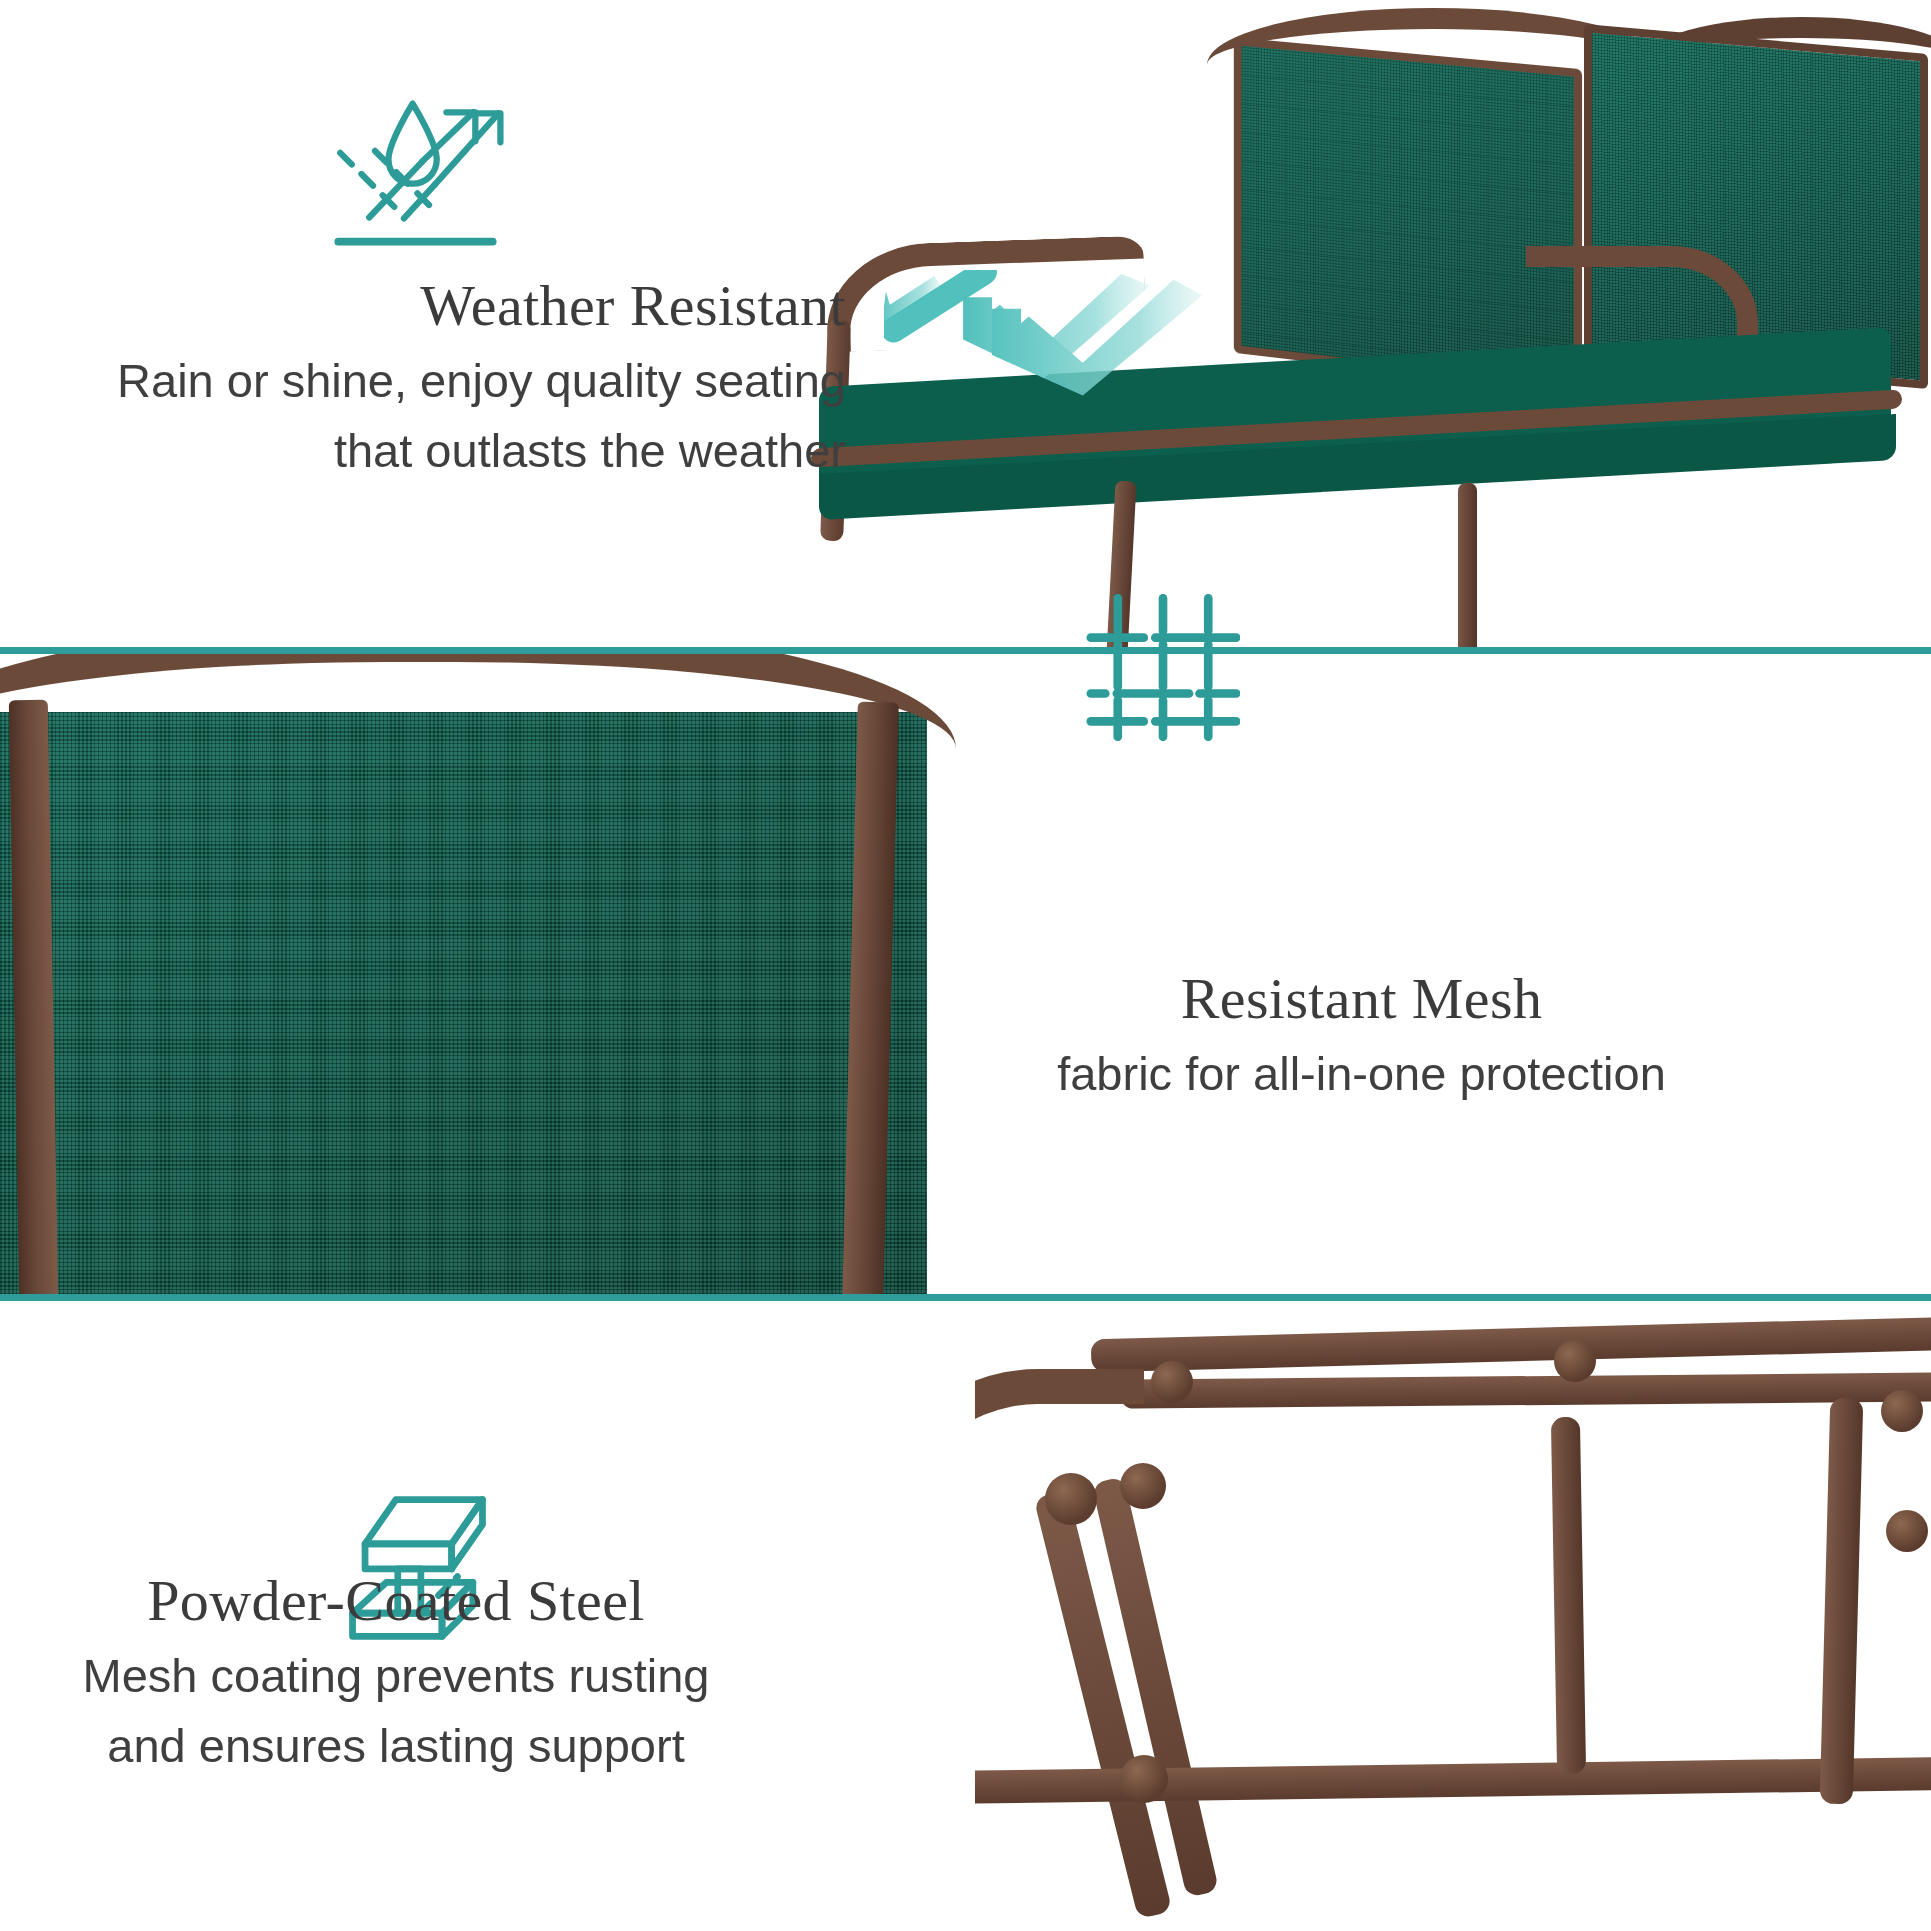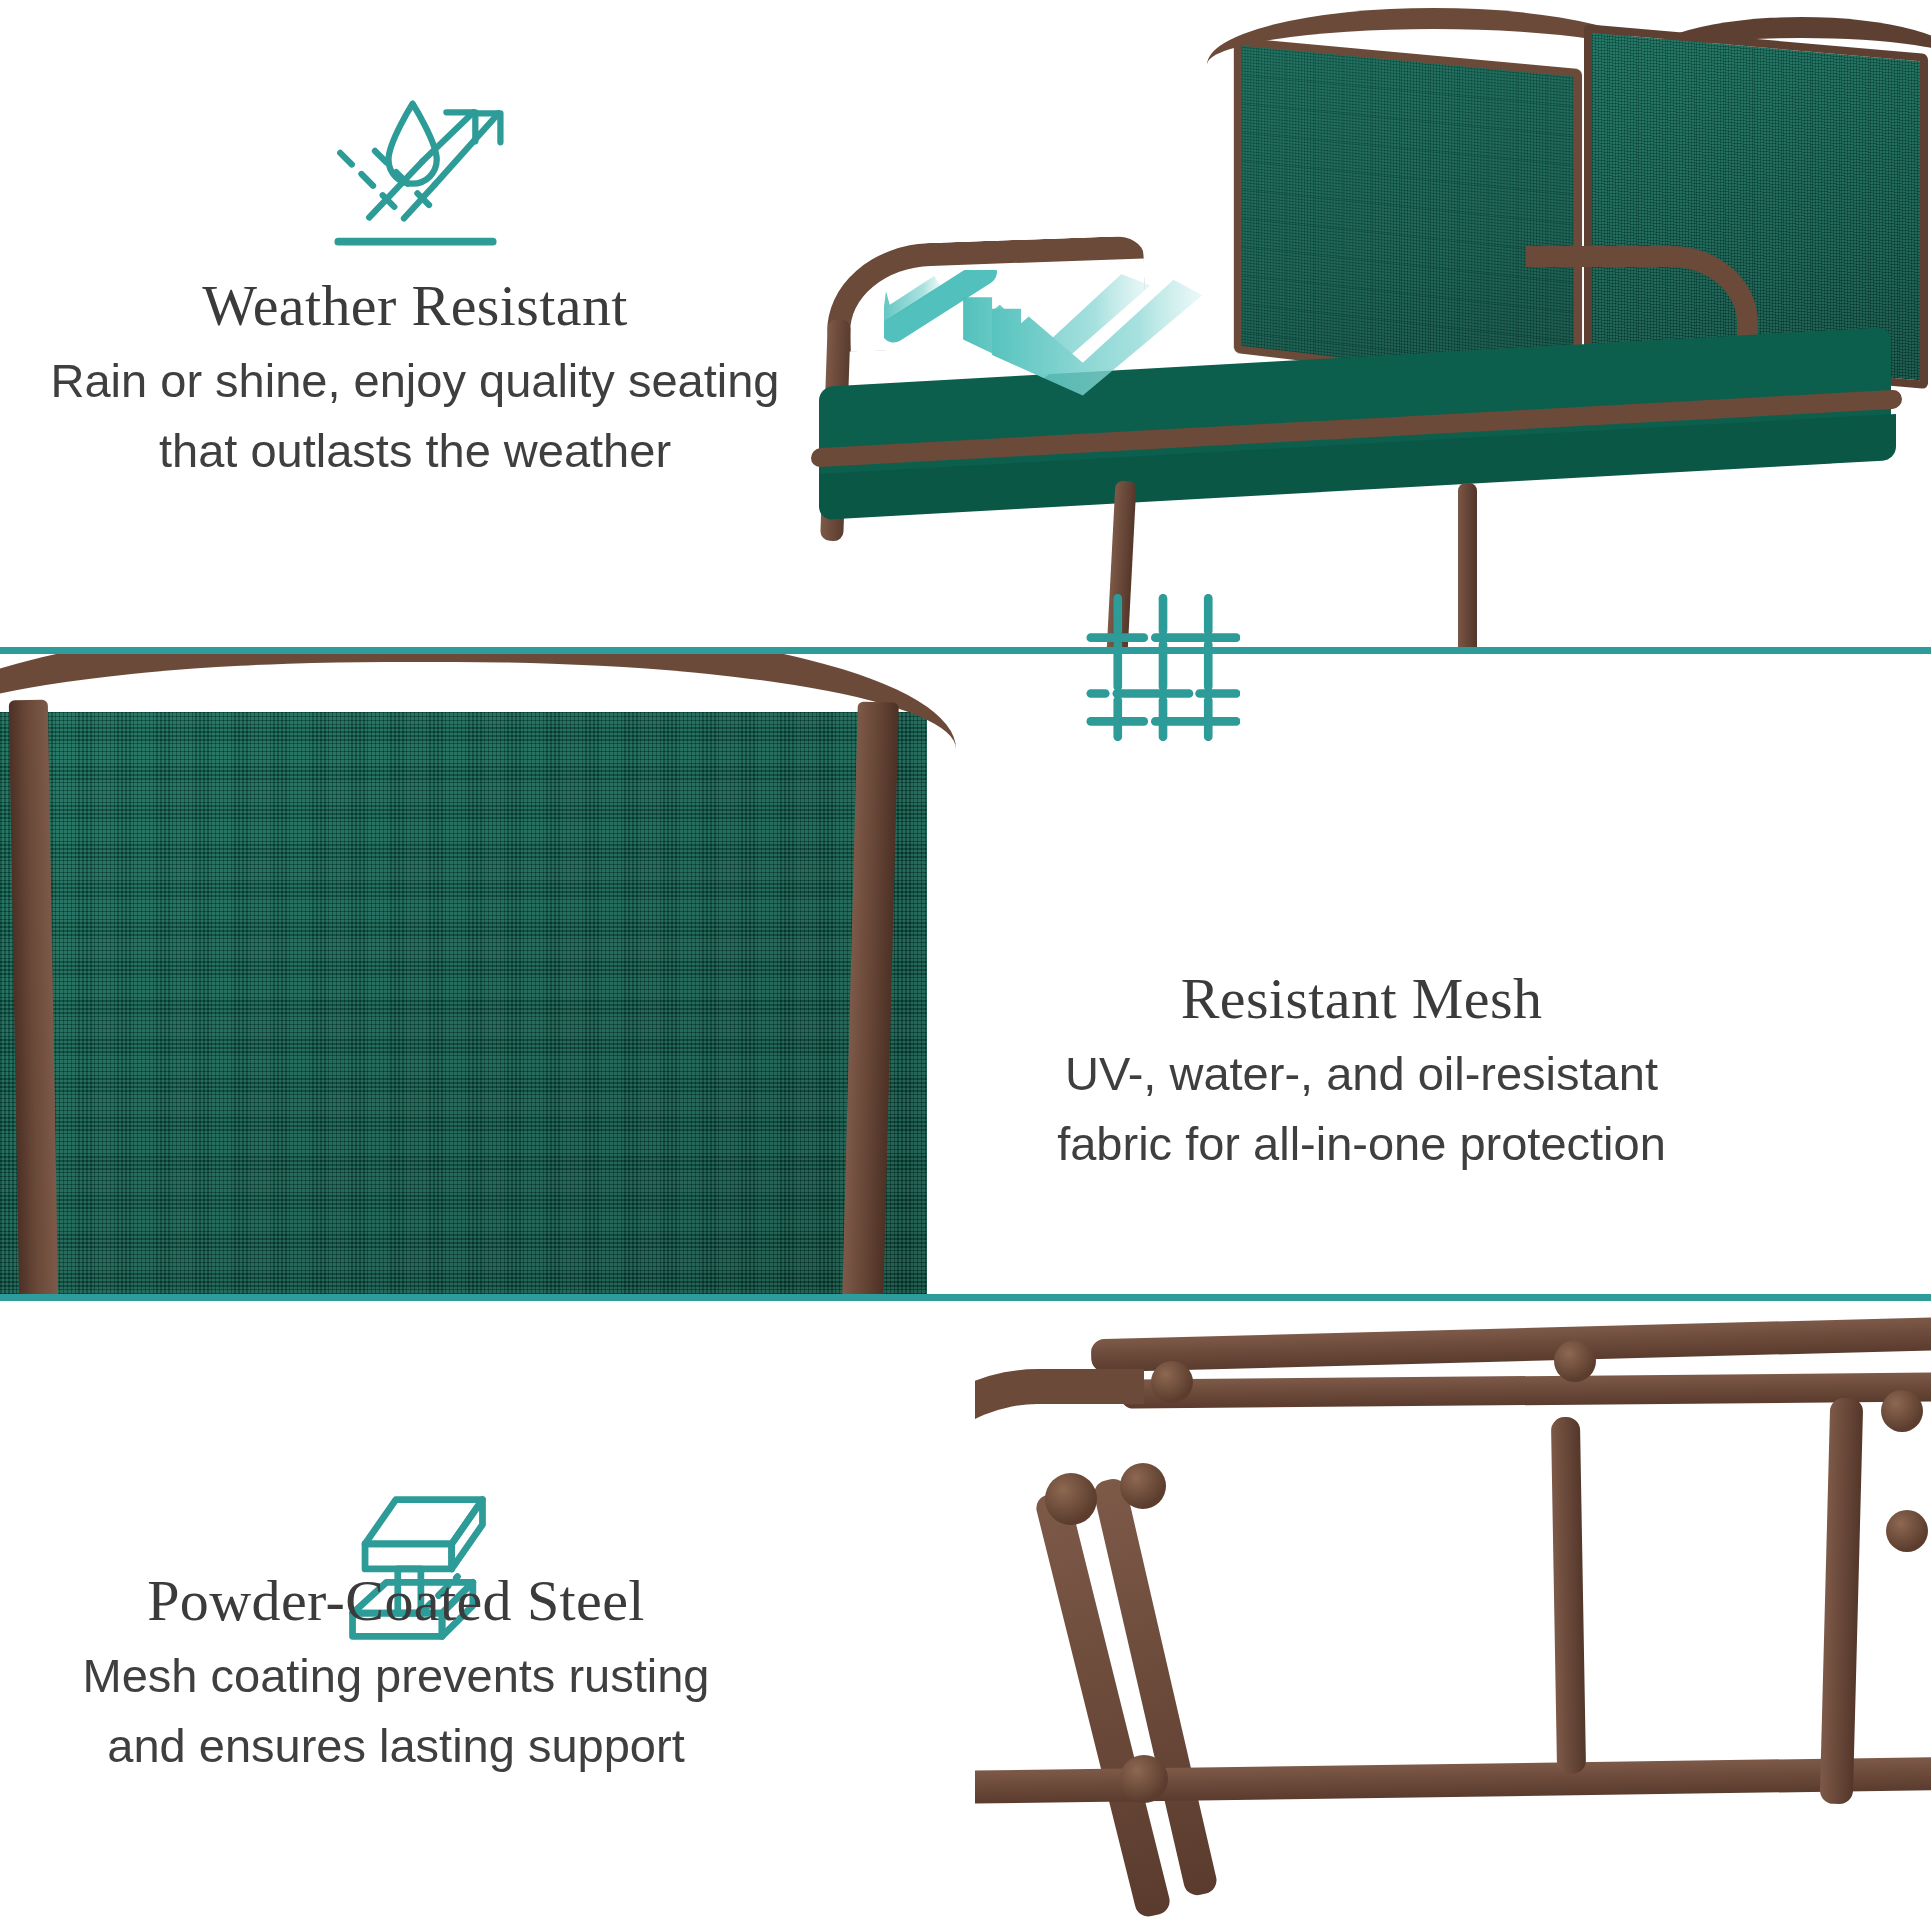--- a/index.html
+++ b/index.html
@@ -255,21 +255,21 @@
       <line x1="102" y1="105" x2="114" y2="117"></line>
       <path d="M52 130 L107 72"></path>
       <path d="M107 72 L160 21"></path>
       <path d="M132 21 L162 21 L162 51"></path>
       <path d="M88 131 L120 96"></path>
       <path d="M120 96 L186 22"></path>
       <path d="M158 22 L188 22 L188 52"></path>
       <line x1="20" y1="155" x2="180" y2="155" stroke-width="8"></line>
     </svg>
   </div>
-  <div class="feature-text" style="left:0px;top:273px;width:830px;">
+  <div class="feature-text" style="left:16px;top:273px;width:830px;text-align:right;">
     <div class="f-title">Weather Resistant</div>
     <div class="f-body">
       <span>Rain or shine, enjoy quality seating</span>
       <span>that outlasts the weather</span>
     </div>
   </div>
 
   <div class="icon-wrap" style="left:1086px;top:594px;width:154px;height:147px;">
     <svg width="154" height="147" viewBox="0 0 160 152" fill="none" stroke="#2d9b97" stroke-width="9" stroke-linecap="round">
       <line x1="33" y1="4" x2="33" y2="38"></line>
@@ -286,21 +286,20 @@
       <line x1="5" y1="103" x2="20" y2="103"></line>
       <line x1="32" y1="103" x2="107" y2="103"></line>
       <line x1="118" y1="103" x2="156" y2="103"></line>
       <line x1="5" y1="132" x2="60" y2="132"></line>
       <line x1="72" y1="132" x2="156" y2="132"></line>
     </svg>
   </div>
   <div class="feature-text" style="left:792px;top:966px;width:1139px;">
     <div class="f-title">Resistant Mesh</div>
     <div class="f-body">
-      <span>UV-, water-, and oil-resistant</span>
       <span>fabric for all-in-one protection</span>
     </div>
   </div>
 
   <div class="icon-wrap" style="left:328px;top:1490px;width:179px;height:154px;">
     <svg width="179" height="154" viewBox="0 0 185 160" fill="none" stroke="#2d9b97" stroke-width="7" stroke-linecap="round" stroke-linejoin="round">
 
       <path d="M38 56 L70 10 L160 10 L128 56 Z"></path>
       <path d="M128 56 L160 10 L160 36 L128 82 Z"></path>
       <path d="M38 56 L128 56 L128 82 L38 82 Z"></path>

